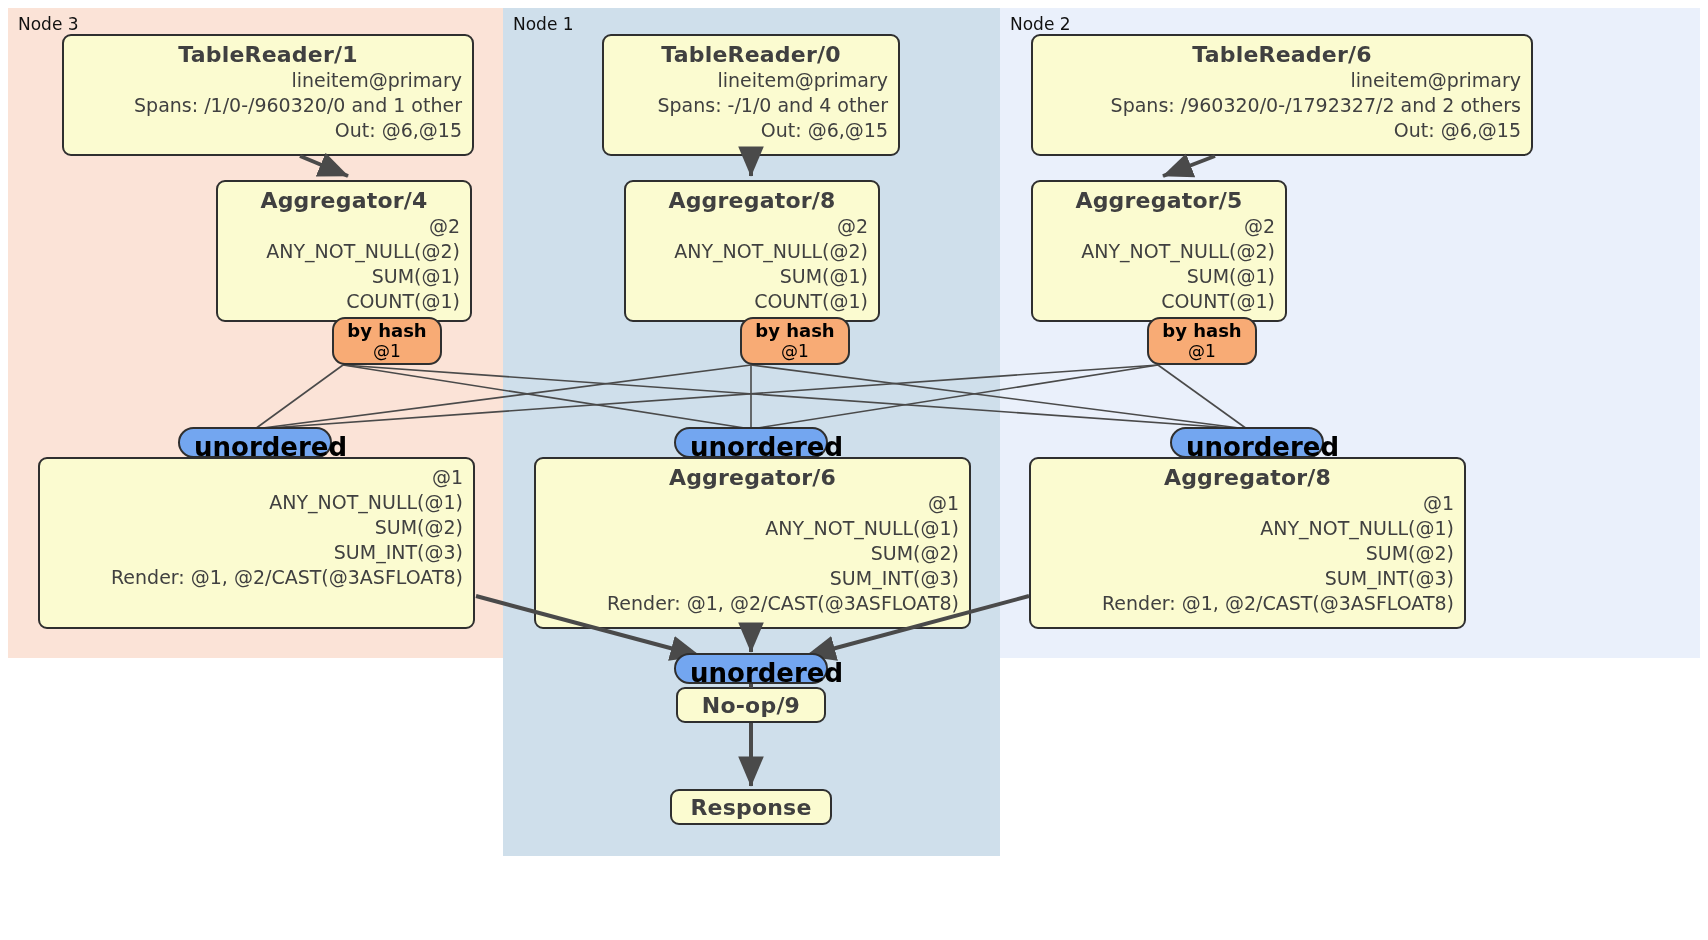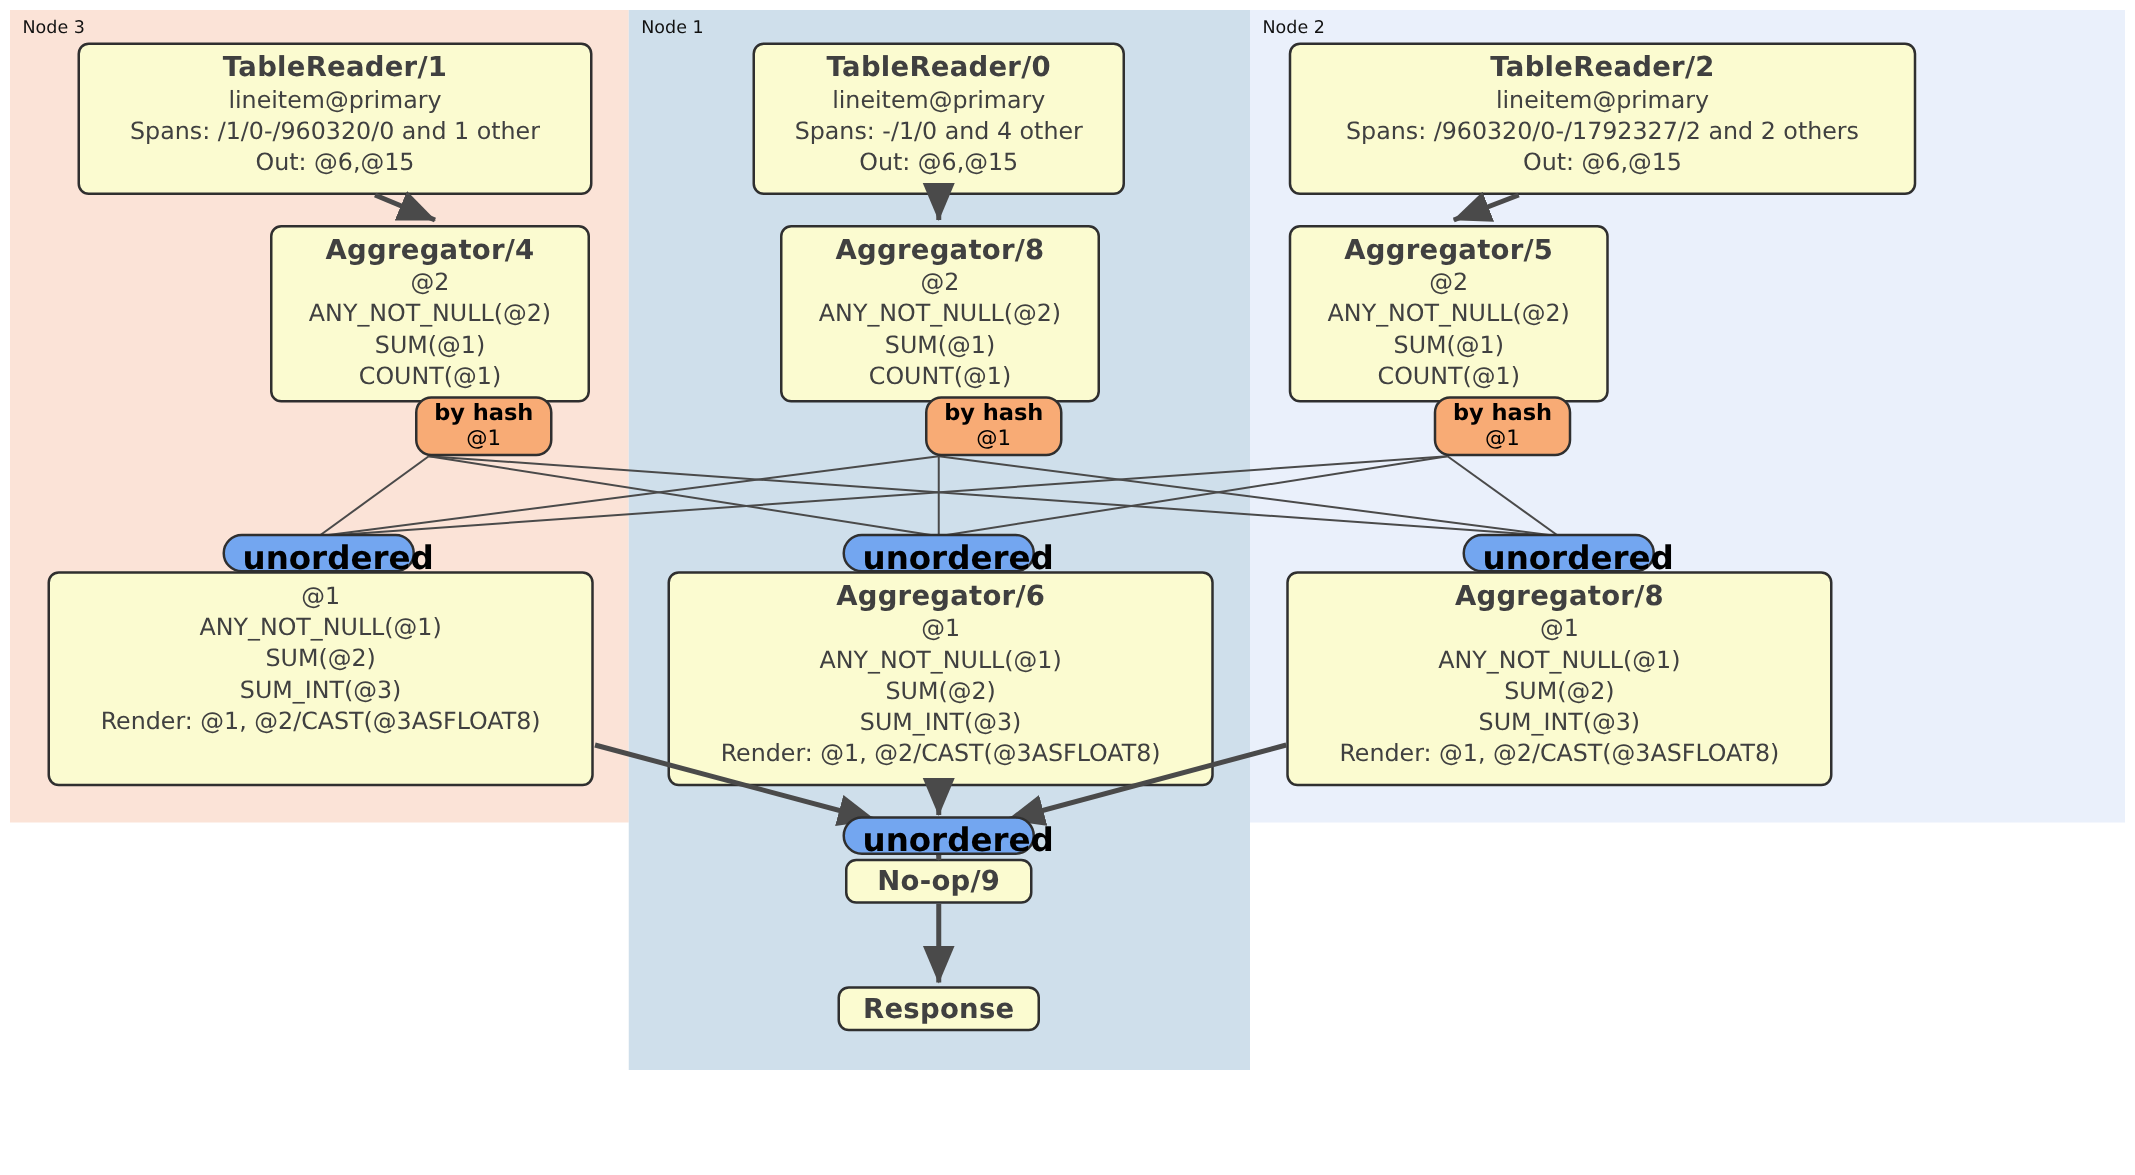--- a/index.html
+++ b/index.html
@@ -19,21 +19,21 @@
   }
   
   .node-panel {
     position: absolute;
     box-sizing: border-box;
   }
   .node-label {
     position: absolute;
     left: 10px;
     top: 6px;
-    font-size: 14px;
+    font-size: 17px;
     color: #111;
     font-family: "DejaVu Sans", sans-serif;
     white-space: nowrap;
   }
   
   .proc {
     position: absolute;
     box-sizing: border-box;
     background: #fbfbd0;
     border: 2px solid #2f2f2f;
@@ -46,20 +46,21 @@
   .proc .title {
     font-weight: bold;
     font-size: 22px;
     line-height: 1.18;
     letter-spacing: .2px;
   }
   .proc .line {
     font-size: 19px;
     line-height: 1.32;
     white-space: nowrap;
+    text-align: right;
   }
   .proc.compact {
     padding: 4px 14px 5px 14px;
   }
   
   .pill {
     position: absolute;
     box-sizing: border-box;
     border: 2px solid #2f2f2f;
     border-radius: 14px;
@@ -142,21 +143,21 @@
         <div class="line">Spans: /1/0-/960320/0 and 1 other</div>
         <div class="line">Out: @6,@15</div>
       </div>
       <div class="proc" style="left: 602px; top: 34px; width: 298px; height: 122px;">
         <div class="title">TableReader/0</div>
         <div class="line">lineitem@primary</div>
         <div class="line">Spans: -/1/0 and 4 other</div>
         <div class="line">Out: @6,@15</div>
       </div>
       <div class="proc" style="left: 1031px; top: 34px; width: 502px; height: 122px;">
-        <div class="title">TableReader/2</div>
+        <div class="title">TableReader/6</div>
         <div class="line">lineitem@primary</div>
         <div class="line">Spans: /960320/0-/1792327/2 and 2 others</div>
         <div class="line">Out: @6,@15</div>
       </div>
       <div class="proc" style="left: 216px; top: 180px; width: 256px; height: 142px;">
         <div class="title">Aggregator/4</div>
         <div class="line">@2</div>
         <div class="line">ANY_NOT_NULL(@2)</div>
         <div class="line">SUM(@1)</div>
         <div class="line">COUNT(@1)</div>

